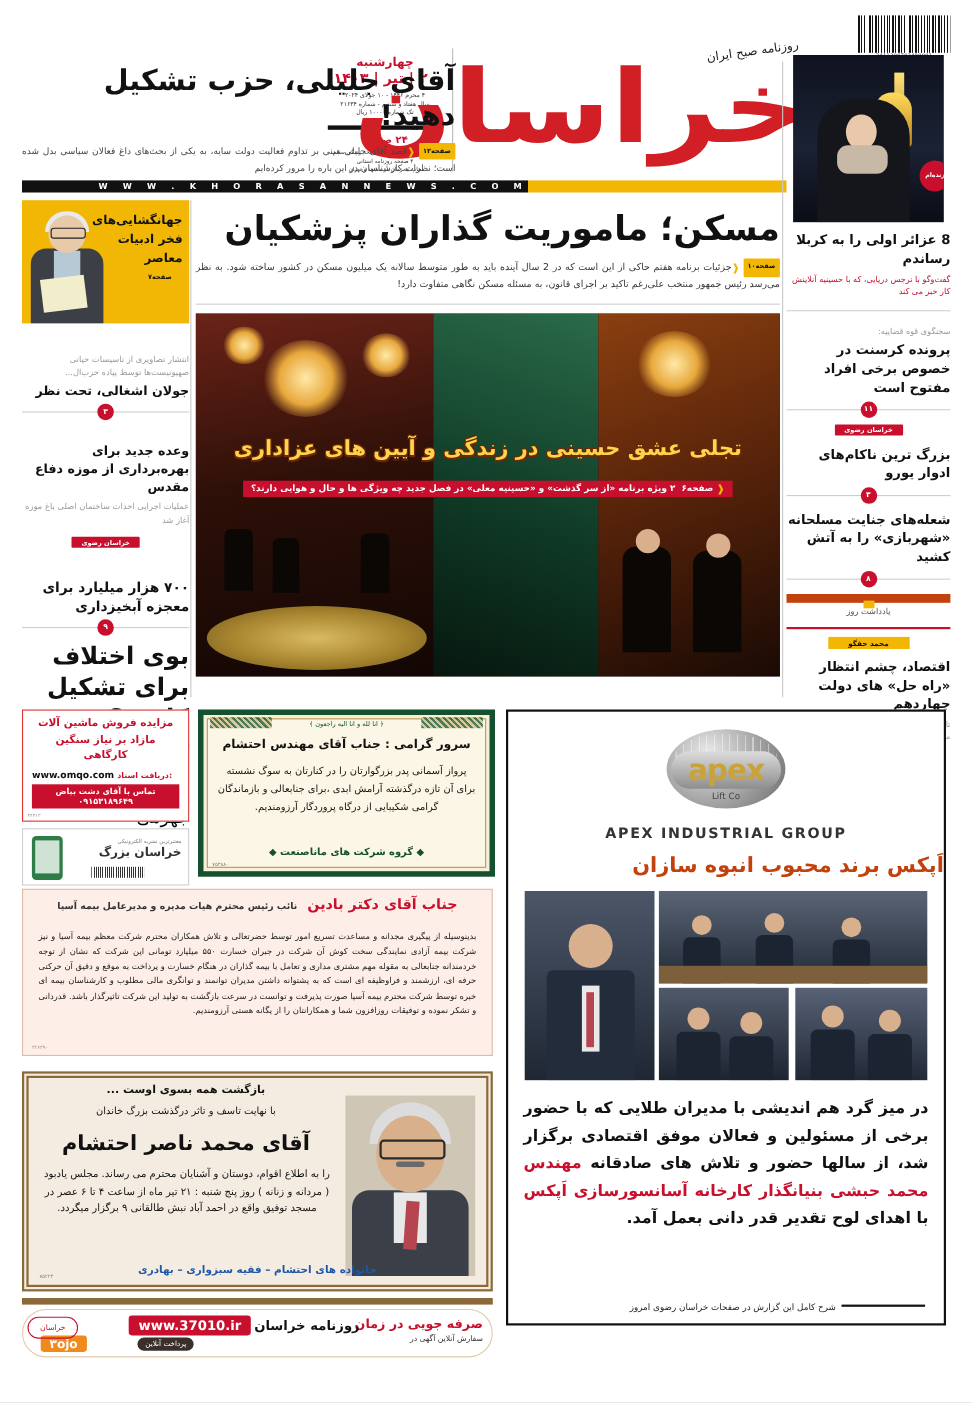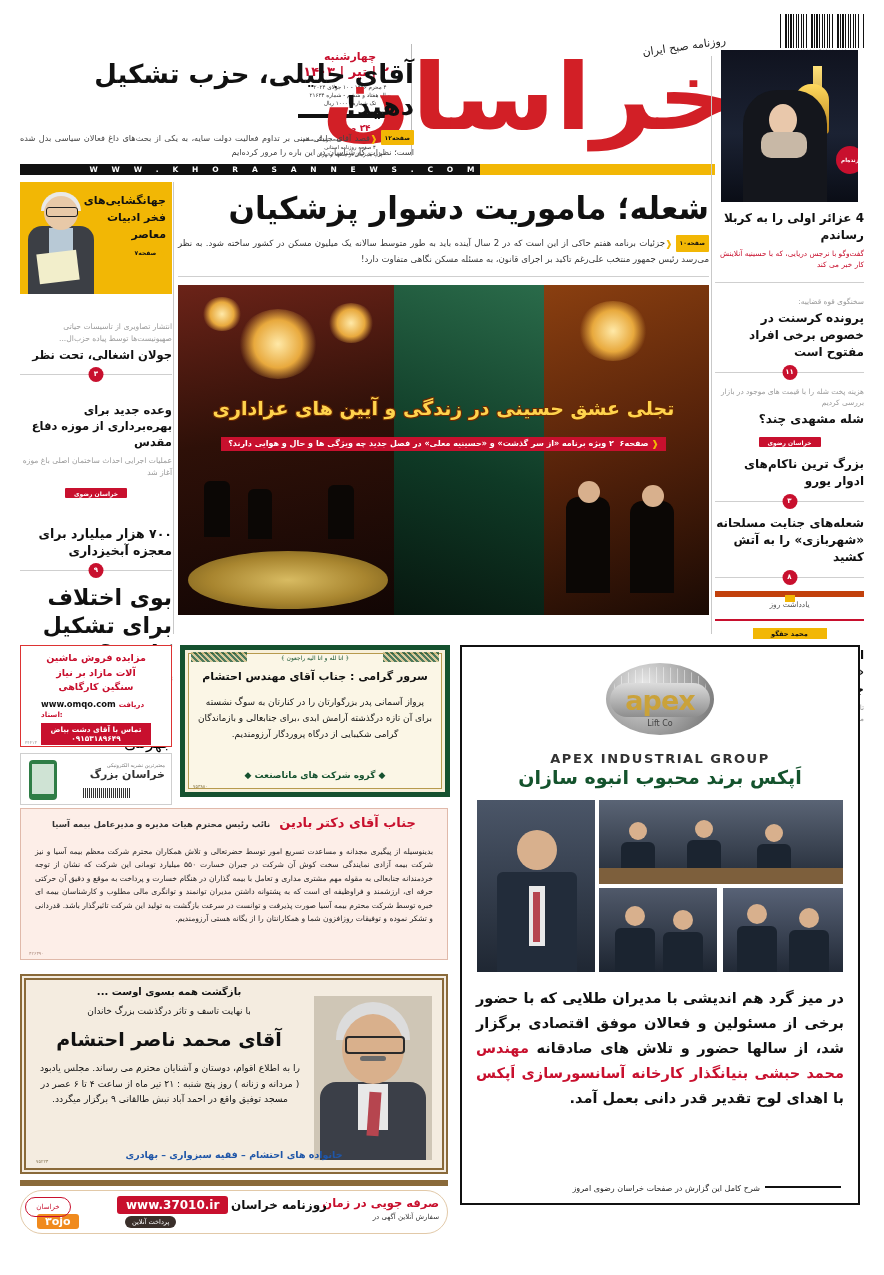--- a/index.html
+++ b/index.html
@@ -106,30 +106,30 @@
   .r-minaret{position:absolute;left:92px;top:16px;width:9px;height:70px;background:linear-gradient(180deg,#ffe27a,#a9761a);}
   .r-chador{position:absolute;left:22px;top:40px;width:84px;height:112px;border-radius:34px 34px 0 0;background:#14161c;}
   .r-face{position:absolute;left:48px;top:54px;width:28px;height:32px;border-radius:50%;background:#e9c8ab;}
   .r-scarf{position:absolute;left:40px;top:82px;width:46px;height:26px;border-radius:10px;background:#c8b8a6;}
   .r-badge{position:absolute;right:-6px;top:96px;width:28px;height:28px;border-radius:50%;background:#c8102e;color:#fff;
      font-size:5.6px;font-weight:bold;line-height:28px;text-align:center;}
   .r-hl{font-size:12px;line-height:17px;font-weight:bold;color:#111;text-align:right;margin-top:8px;}
   .r-kick{font-size:7.4px;line-height:11px;color:#9b9b9b;text-align:right;margin-top:4px;}
   .r-kick.redk{color:#c8102e;}
 
-  .note-bar{position:relative;margin-top:8px;height:22px;border-top:6px solid #c2410c;border-bottom:2px solid #c8102e;}
+  .note-bar{position:relative;margin-top:8px;height:22px;border-top:8px solid #c2410c;border-bottom:2px solid #c8102e;}
   .note-bar .lbl{position:absolute;left:50%;top:3px;transform:translateX(-50%);font-size:7.5px;color:#555;}
   .note-bar .tick{position:absolute;left:50%;top:-2px;transform:translateX(-50%);width:10px;height:7px;background:#f2b705;}
   .author-tag{display:block;margin:7px auto 0 auto;width:74px;background:#f2b705;color:#111;font-size:6.6px;
      font-weight:bold;text-align:center;padding:1.5px 0;}
 
   
   .ads{position:absolute;left:20px;top:645px;width:844px;}
 
-  .ad-auction{position:relative;width:152px;height:102px;border:1px solid #d33;background:#fff;box-sizing:border-box;padding:5px 20px;}
+  .ad-auction{position:relative;width:152px;height:102px;border:1px solid #d33;background:#fff;box-sizing:border-box;padding:5px 8px;}
   .ad-auction .l1{font-size:9.6px;line-height:14.5px;font-weight:bold;color:#c8102e;text-align:center;}
   .ad-auction .l2{margin-top:4px;font-size:8.4px;font-weight:bold;color:#111;text-align:left;direction:ltr;}
   .ad-auction .l2 .fa{color:#c8102e;font-size:7.2px;}
   .ad-auction .l3{margin-top:4px;background:#c8102e;color:#fff;font-size:7.4px;font-weight:bold;text-align:center;padding:2px 0;}
   .ad-auction .code{position:absolute;left:4px;bottom:1px;font-size:4.4px;color:#999;}
 
   .ad-khb{position:relative;margin-top:6px;width:152px;height:52px;border:1px solid #cfcfcf;background:#fff;
      box-sizing:border-box;overflow:hidden;}
   .ad-khb .phone{position:absolute;left:8px;top:6px;width:28px;height:40px;border-radius:4px;background:#2f7d46;}
   .ad-khb .phone i{position:absolute;left:3px;top:4px;width:22px;height:30px;background:#cfe3d4;display:block;}
@@ -178,21 +178,21 @@
   .apex-globe{position:absolute;left:0;top:0;width:108px;height:72px;border-radius:50%;
      background:radial-gradient(circle at 35% 30%,#e9e9e9,#9a9a9a 60%,#6a6a6a);}
   .apex-mesh{position:absolute;left:8px;top:4px;width:92px;height:40px;border-radius:50%;
      background:repeating-linear-gradient(90deg,rgba(255,255,255,.55) 0 1px,transparent 1px 7px);opacity:.8;}
   .apex-band{position:absolute;left:4px;top:20px;width:100px;height:34px;border-radius:17px;
      background:linear-gradient(180deg,#dcdcdc,#8e8e8e);}
   .apex-word{position:absolute;left:0;top:22px;width:108px;text-align:center;font-size:27px;font-weight:bold;
      color:#caa23a;letter-spacing:-1px;direction:ltr;}
   .apex-lift{position:absolute;left:0;top:56px;width:108px;text-align:center;font-size:8px;color:#444;direction:ltr;}
   .apex-name{margin-top:6px;text-align:center;font-size:13px;font-weight:bold;color:#333;letter-spacing:1.5px;direction:ltr;}
-  .apex-fa{margin-top:0;text-align:center;font-size:19px;font-weight:bold;color:#14532d;}
+  .apex-fa{margin-top:10px;text-align:right;font-size:19px;font-weight:bold;color:#c2410c;}
   .apex-grid{position:relative;margin:12px auto 0 auto;width:366px;height:172px;}
   .apex-cell{position:absolute;background:#2b3440;overflow:hidden;}
   .apex-cell.c1{left:0;top:0;width:118px;height:172px;background:linear-gradient(180deg,#4b5668,#1f2733);}
   .apex-cell.c2{left:122px;top:0;width:244px;height:84px;background:linear-gradient(180deg,#5a6475,#222a36);}
   .apex-cell.c3{left:122px;top:88px;width:118px;height:84px;background:linear-gradient(180deg,#50596a,#1d2531);}
   .apex-cell.c4{left:246px;top:88px;width:120px;height:84px;background:linear-gradient(180deg,#586276,#212936);}
   .fig-h{position:absolute;border-radius:50%;background:#d8b08d;}
   .fig-b{position:absolute;border-radius:6px 6px 0 0;background:#1b2430;}
   .apex-body{margin:14px 14px 0 14px;font-size:14.5px;line-height:25px;color:#111;text-align:justify;font-weight:bold;}
   .apex-foot{position:absolute;left:12px;right:12px;bottom:10px;text-align:right;font-size:8px;color:#222;}
@@ -310,21 +310,21 @@
       <div style="margin-top:6px;text-align:right;">
         <span class="pg-arrow">❰</span>
         <span style="font-size:7px;font-weight:bold;color:#333;">صفحه۱۲</span>
       </div>
     </div>
   </div>
 
   <div class="colC">
 
     <div class="c-head">
-      <h2>شعله؛ ماموریت دشوار پزشکیان</h2>
+      <h2>مسکن؛ ماموریت گذاران پزشکیان</h2>
       <p><span class="pg-flag">صفحه۱۰</span><span class="pg-arrow">❰</span><span>جزئیات برنامه هفتم حاکی از این است که در 2 سال آینده باید به طور متوسط سالانه یک میلیون مسکن در کشور ساخته شود. به نظر می‌رسد رئیس جمهور منتخب علی‌رغم تاکید بر اجرای قانون، به مسئله مسکن نگاهی متفاوت دارد!</span></p>
     </div>
 
     <div style="height:1px;background:#cfcfcf;margin:10px 0 8px 0;"></div>
 
     <div class="photo-main">
       <div class="ph-left"></div>
       <div class="ph-mid"></div>
       <div class="ph-right"></div>
       <div class="chandel" style="left:60px;top:24px;width:80px;height:70px;"></div>
@@ -353,39 +353,35 @@
 
     <div class="r-card">
       <div class="r-photo">
         <div class="r-minaret"></div>
         <div class="r-dome"></div>
         <div class="r-chador"></div>
         <div class="r-face"></div>
         <div class="r-scarf"></div>
         <div class="r-badge">زنده‌ام</div>
       </div>
-      <div class="r-hl">4 عزائر اولی را به کربلا رساندم</div>
+      <div class="r-hl">8 عزائر اولی را به کربلا رساندم</div>
       <div class="r-kick redk">گفت‌وگو با نرجس دریایی، که با حسینیه آنلاینش کار خبر می کند</div>
     </div>
 
     <div class="divider" style="margin-top:12px;"></div>
 
     <div>
       <div class="r-kick">سخنگوی قوه قضاییه:</div>
       <div class="r-hl" style="margin-top:3px;">پرونده کرسنت در خصوص برخی افراد مفتوح است</div>
     </div>
 
     <div class="divider">
       <span class="pgdot">۱۱</span>
     </div>
 
-    <div>
-      <div class="r-kick">هزینه پخت شله را با قیمت های موجود در بازار بررسی کردیم</div>
-      <div class="r-hl" style="margin-top:3px;">شله مشهدی چند؟</div>
-    </div>
 
     <div style="margin-top:9px;">
       <span class="redtag">خراسان رضوی</span>
     </div>
 
     <div>
       <div class="r-hl ctr" style="margin-top:9px;">بزرگ ترین ناکام‌های ادوار یورو</div>
     </div>
 
     <div class="divider">

